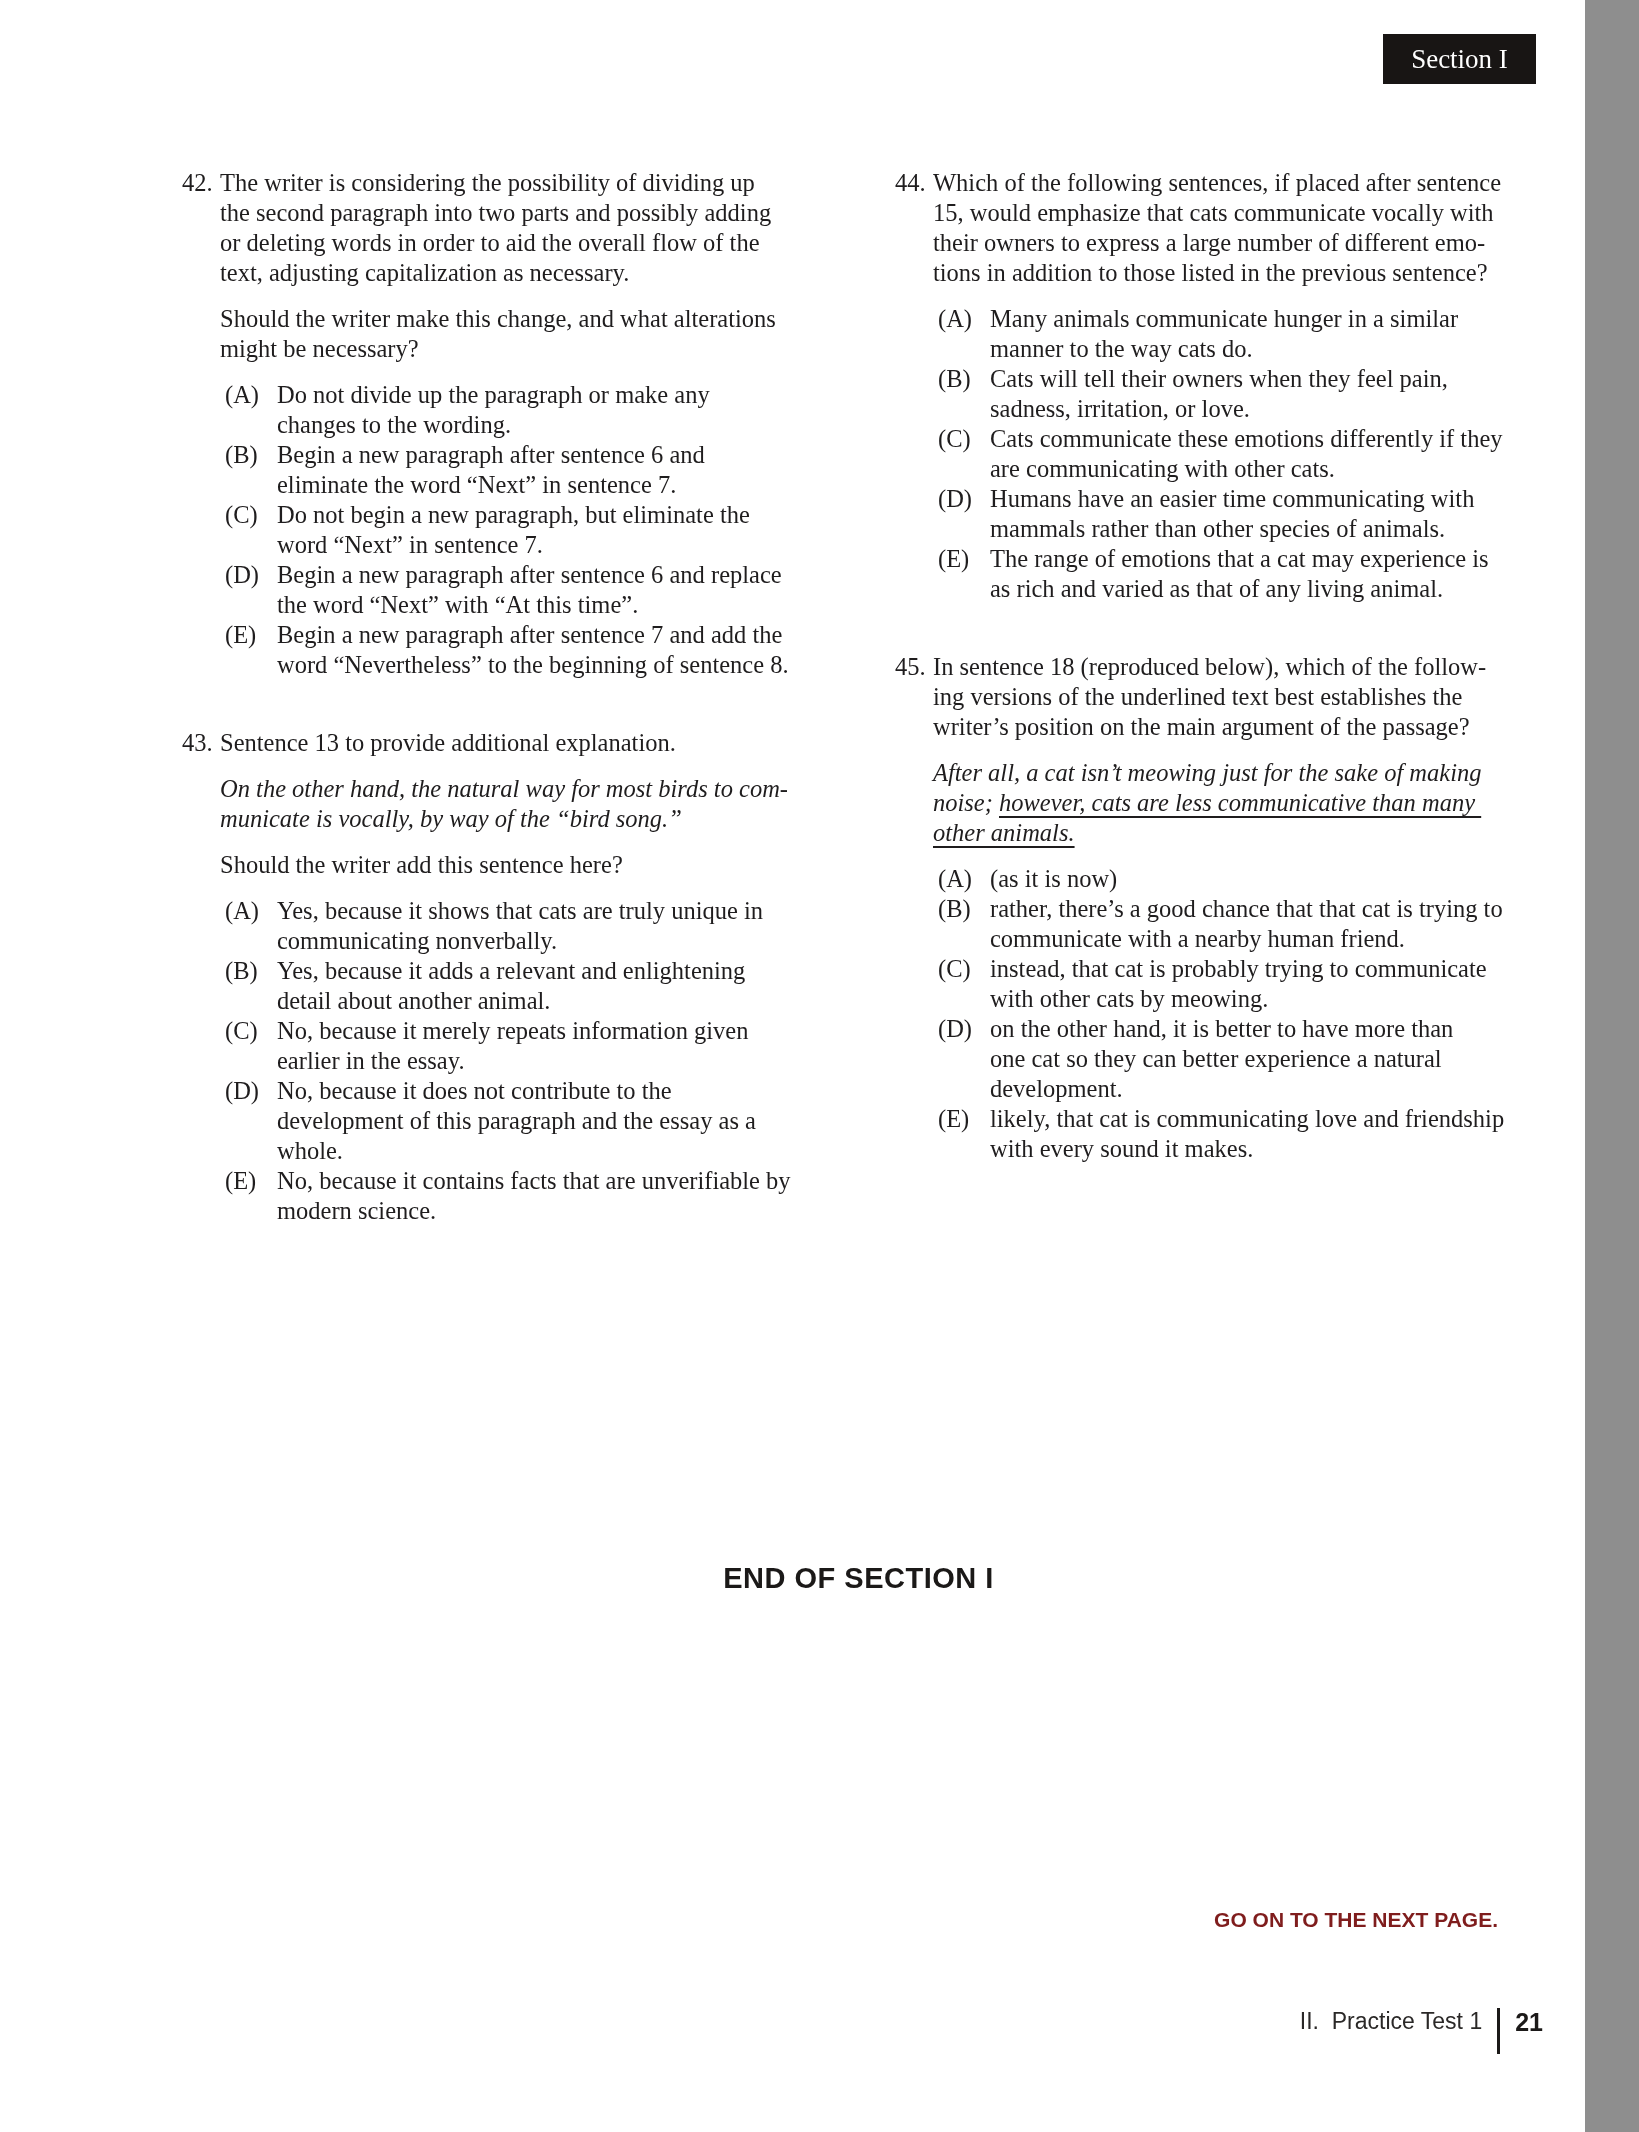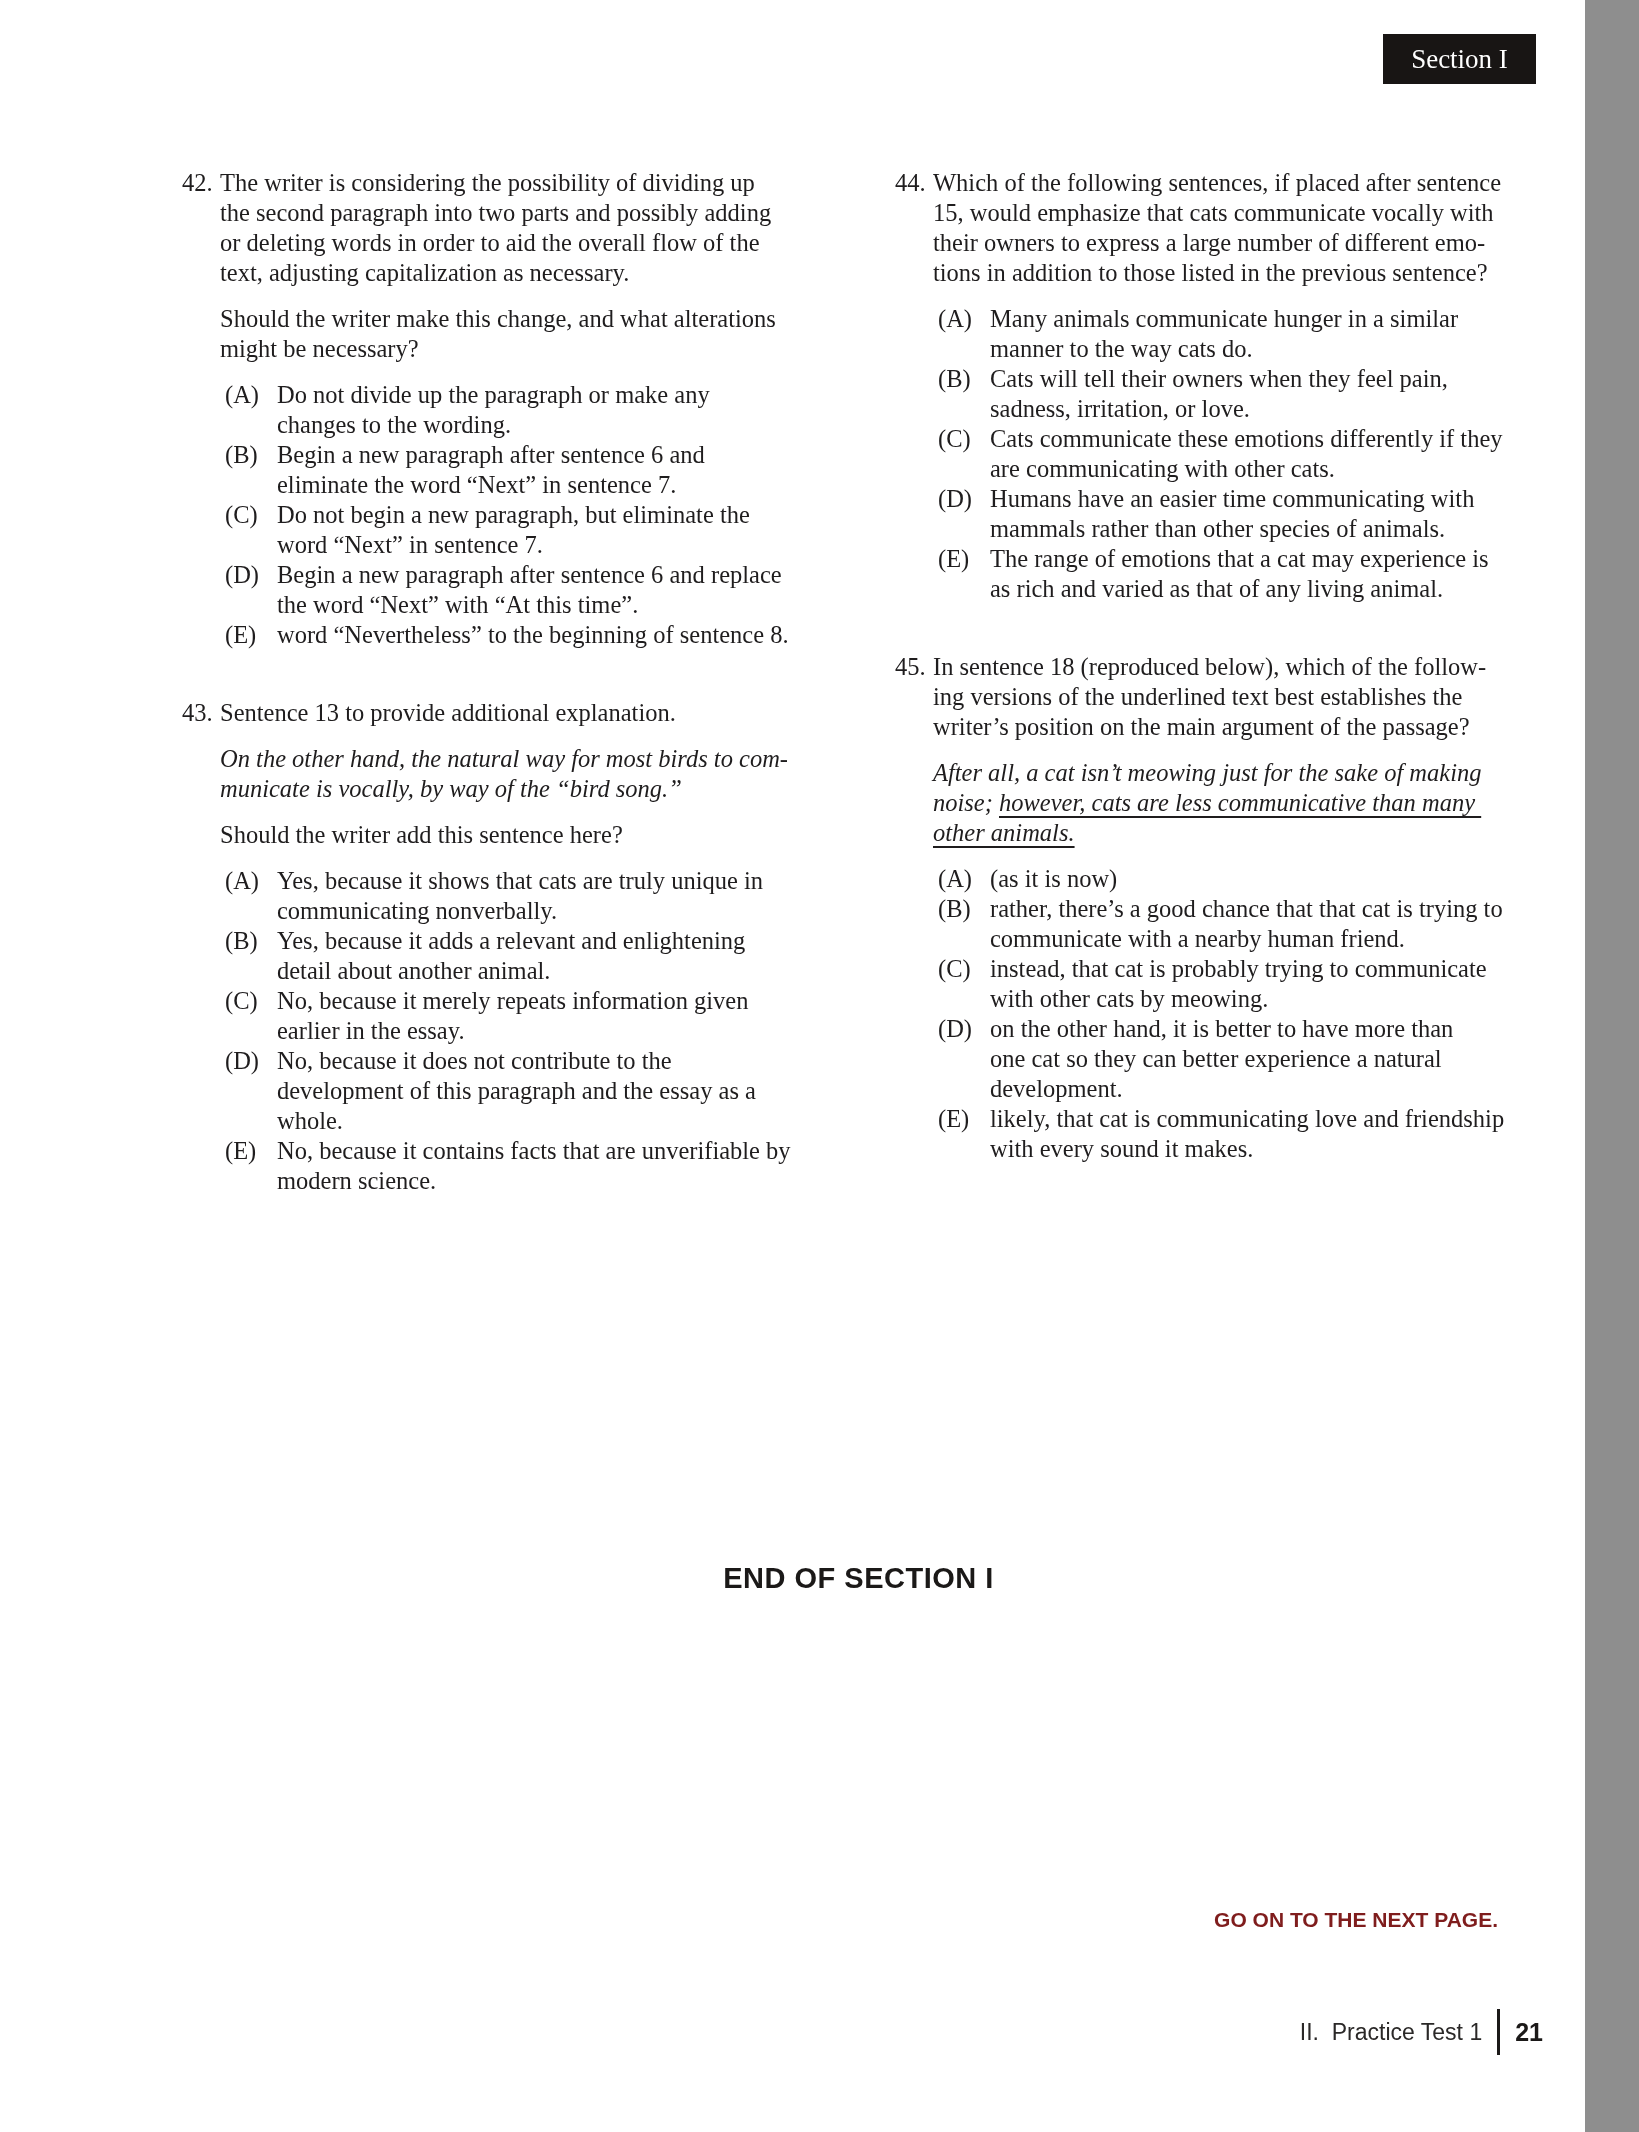--- a/index.html
+++ b/index.html
@@ -50,21 +50,21 @@
     font-weight:bold; font-size:29px; color:#1b1918;
     letter-spacing:0.5px;
   }
   .go-on {
     position:absolute; top:1908px; right:141px;
     font-family:"Liberation Sans", sans-serif;
     font-weight:bold; font-size:21px; color:#7f1d1d;
   }
   .footer {
     position:absolute; top:2008px; right:96px; height:48px;
-    display:flex; align-items:center; gap:15px;
+    display:flex; align-items:flex-start; gap:15px;
     font-family:"Liberation Sans", sans-serif;
     font-size:23px; color:#2a2827;
   }
   .footer-label { white-space:pre; }
   .footer-divider { width:3px; height:46px; background:#1b1918; }
   .footer-pagenum { font-weight:bold; font-size:25px; color:#1b1918; }
 </style>
 </head>
 <body>
 
@@ -113,20 +113,21 @@
           <div class="opt">
             <span class="opt-label">(D)</span>
             <div class="opt-text">
               <div class="line">Begin a new paragraph after sentence 6 and replace</div>
               <div class="line">the word “Next” with “At this time”.</div>
             </div>
           </div>
           <div class="opt">
             <span class="opt-label">(E)</span>
             <div class="opt-text">
+              <div class="line">Begin a new paragraph after sentence 7 and add the</div>
               <div class="line">word “Nevertheless” to the beginning of sentence 8.</div>
             </div>
           </div>
         </div>
       </div>
     </div>
     <div class="question">
       <span class="qnum">43.</span>
       <div class="qbody">
         <div class="stem">

